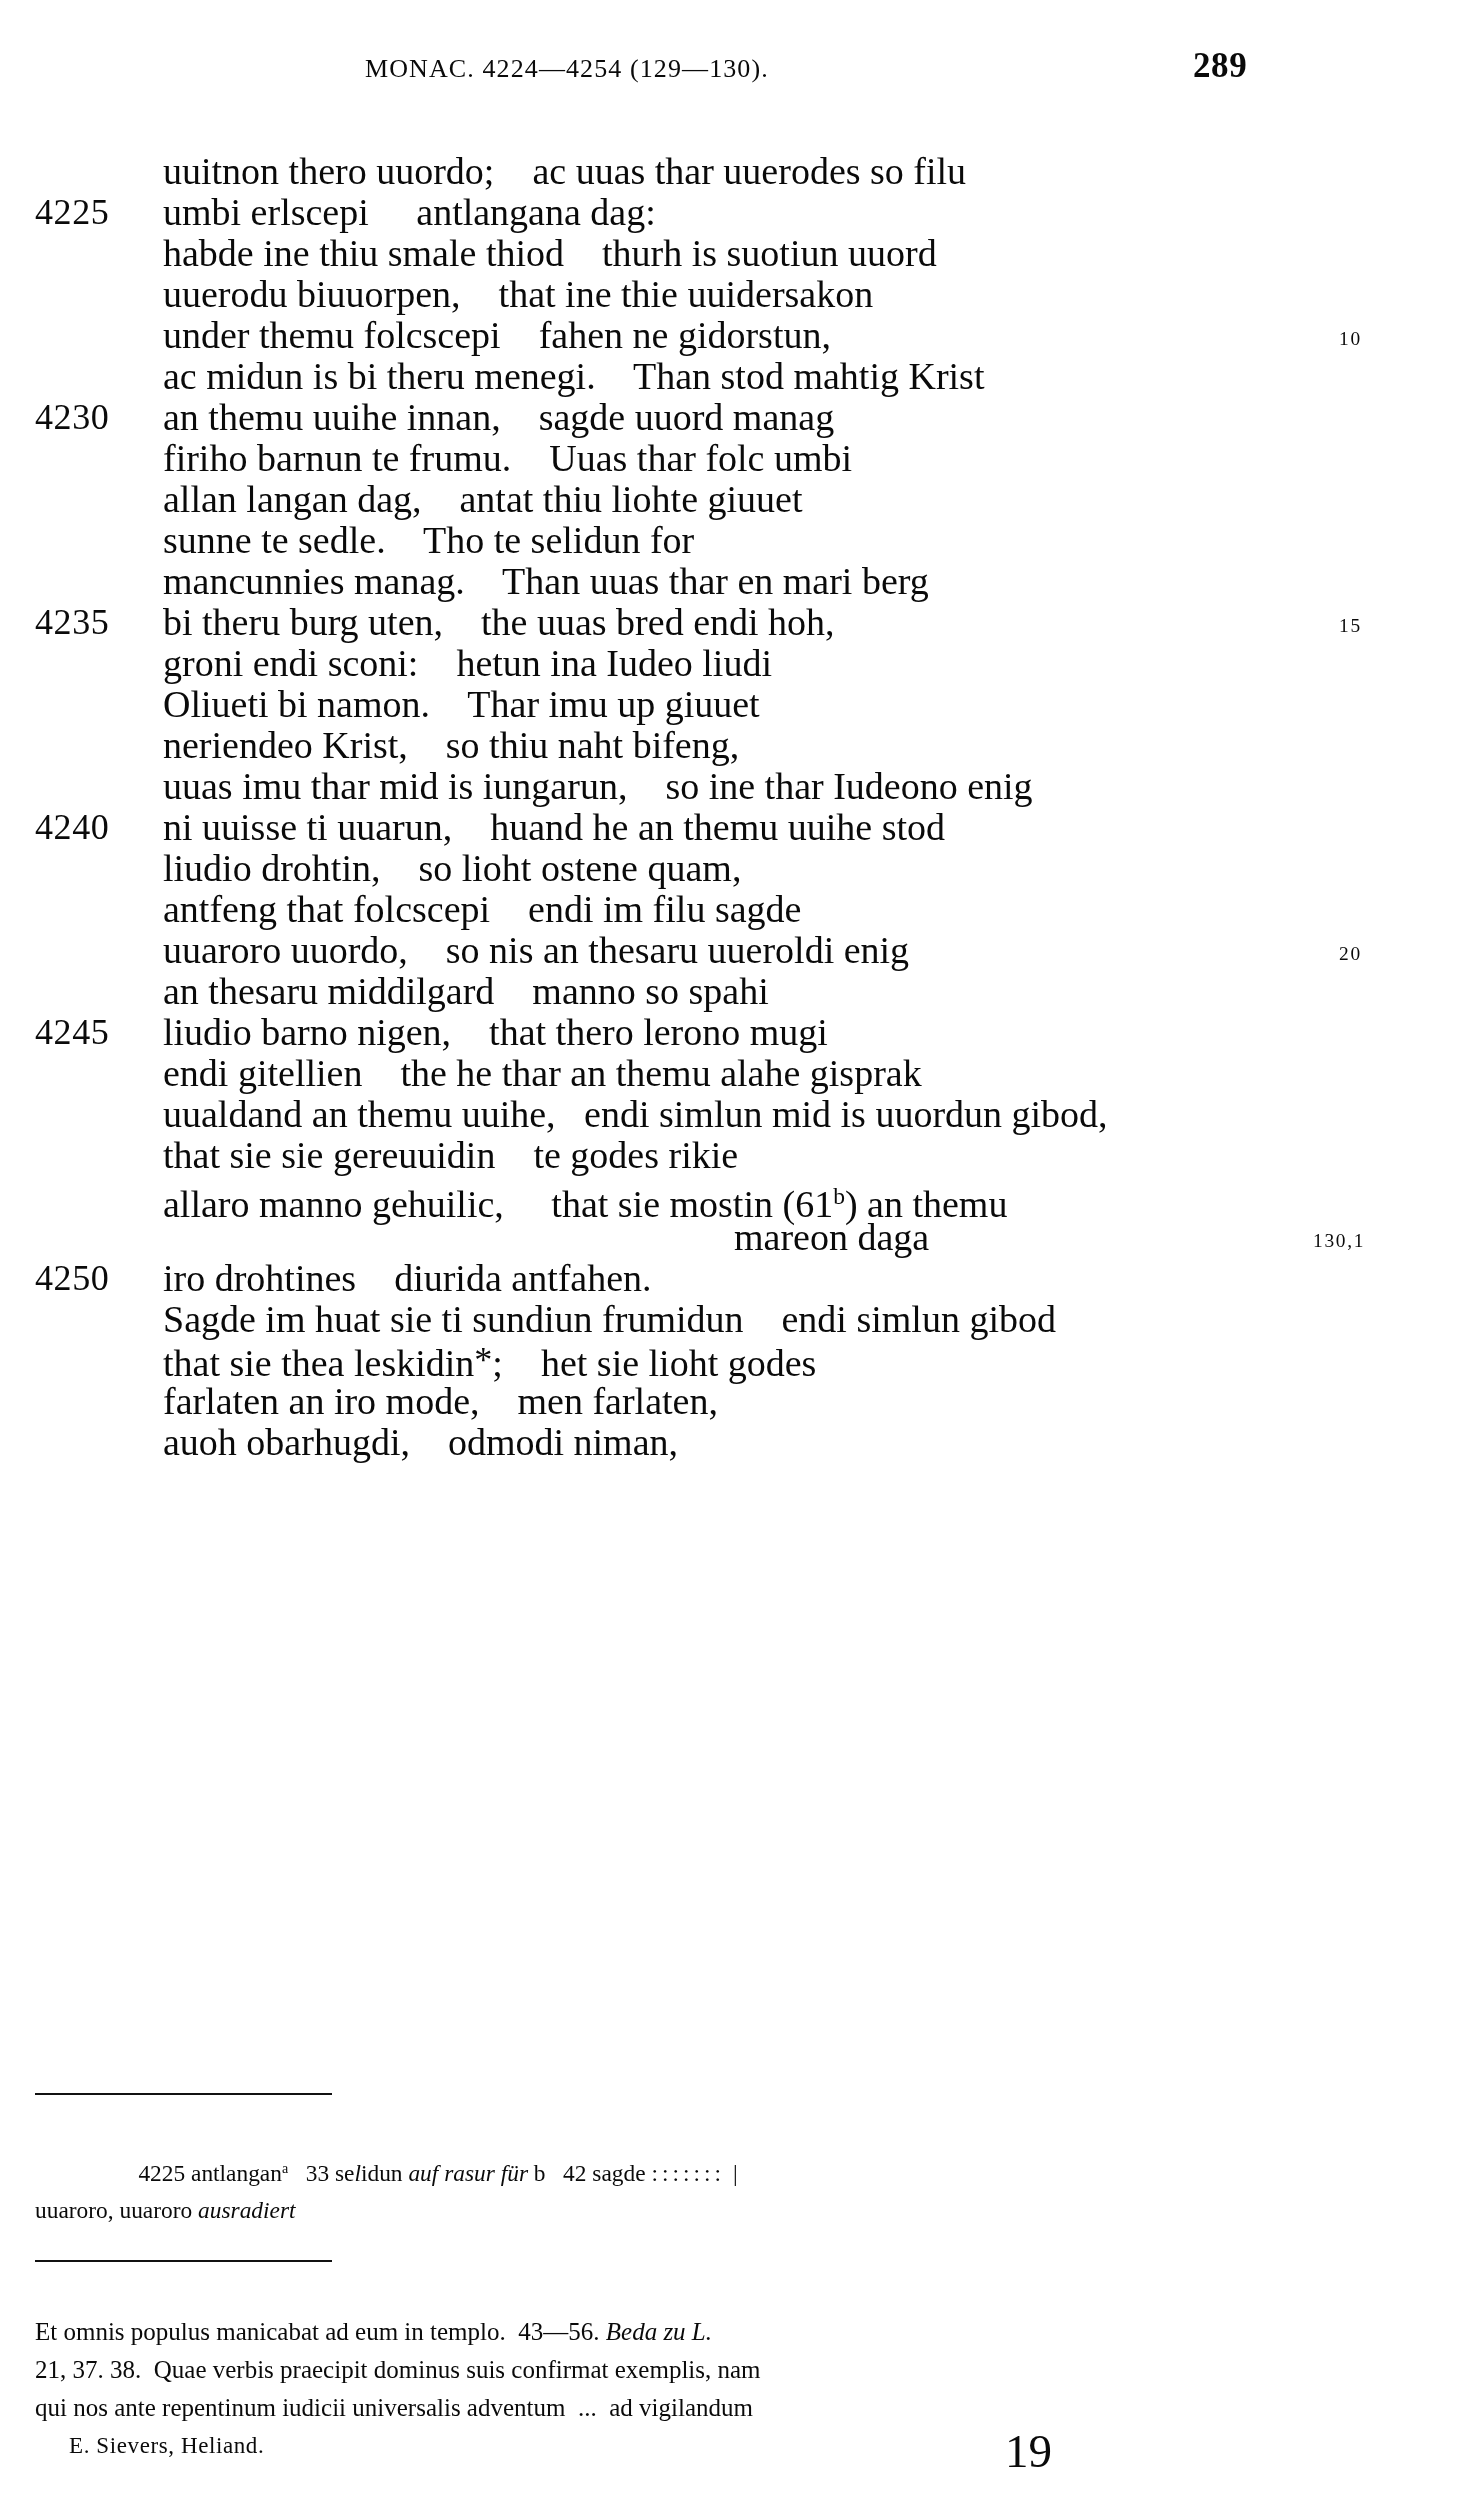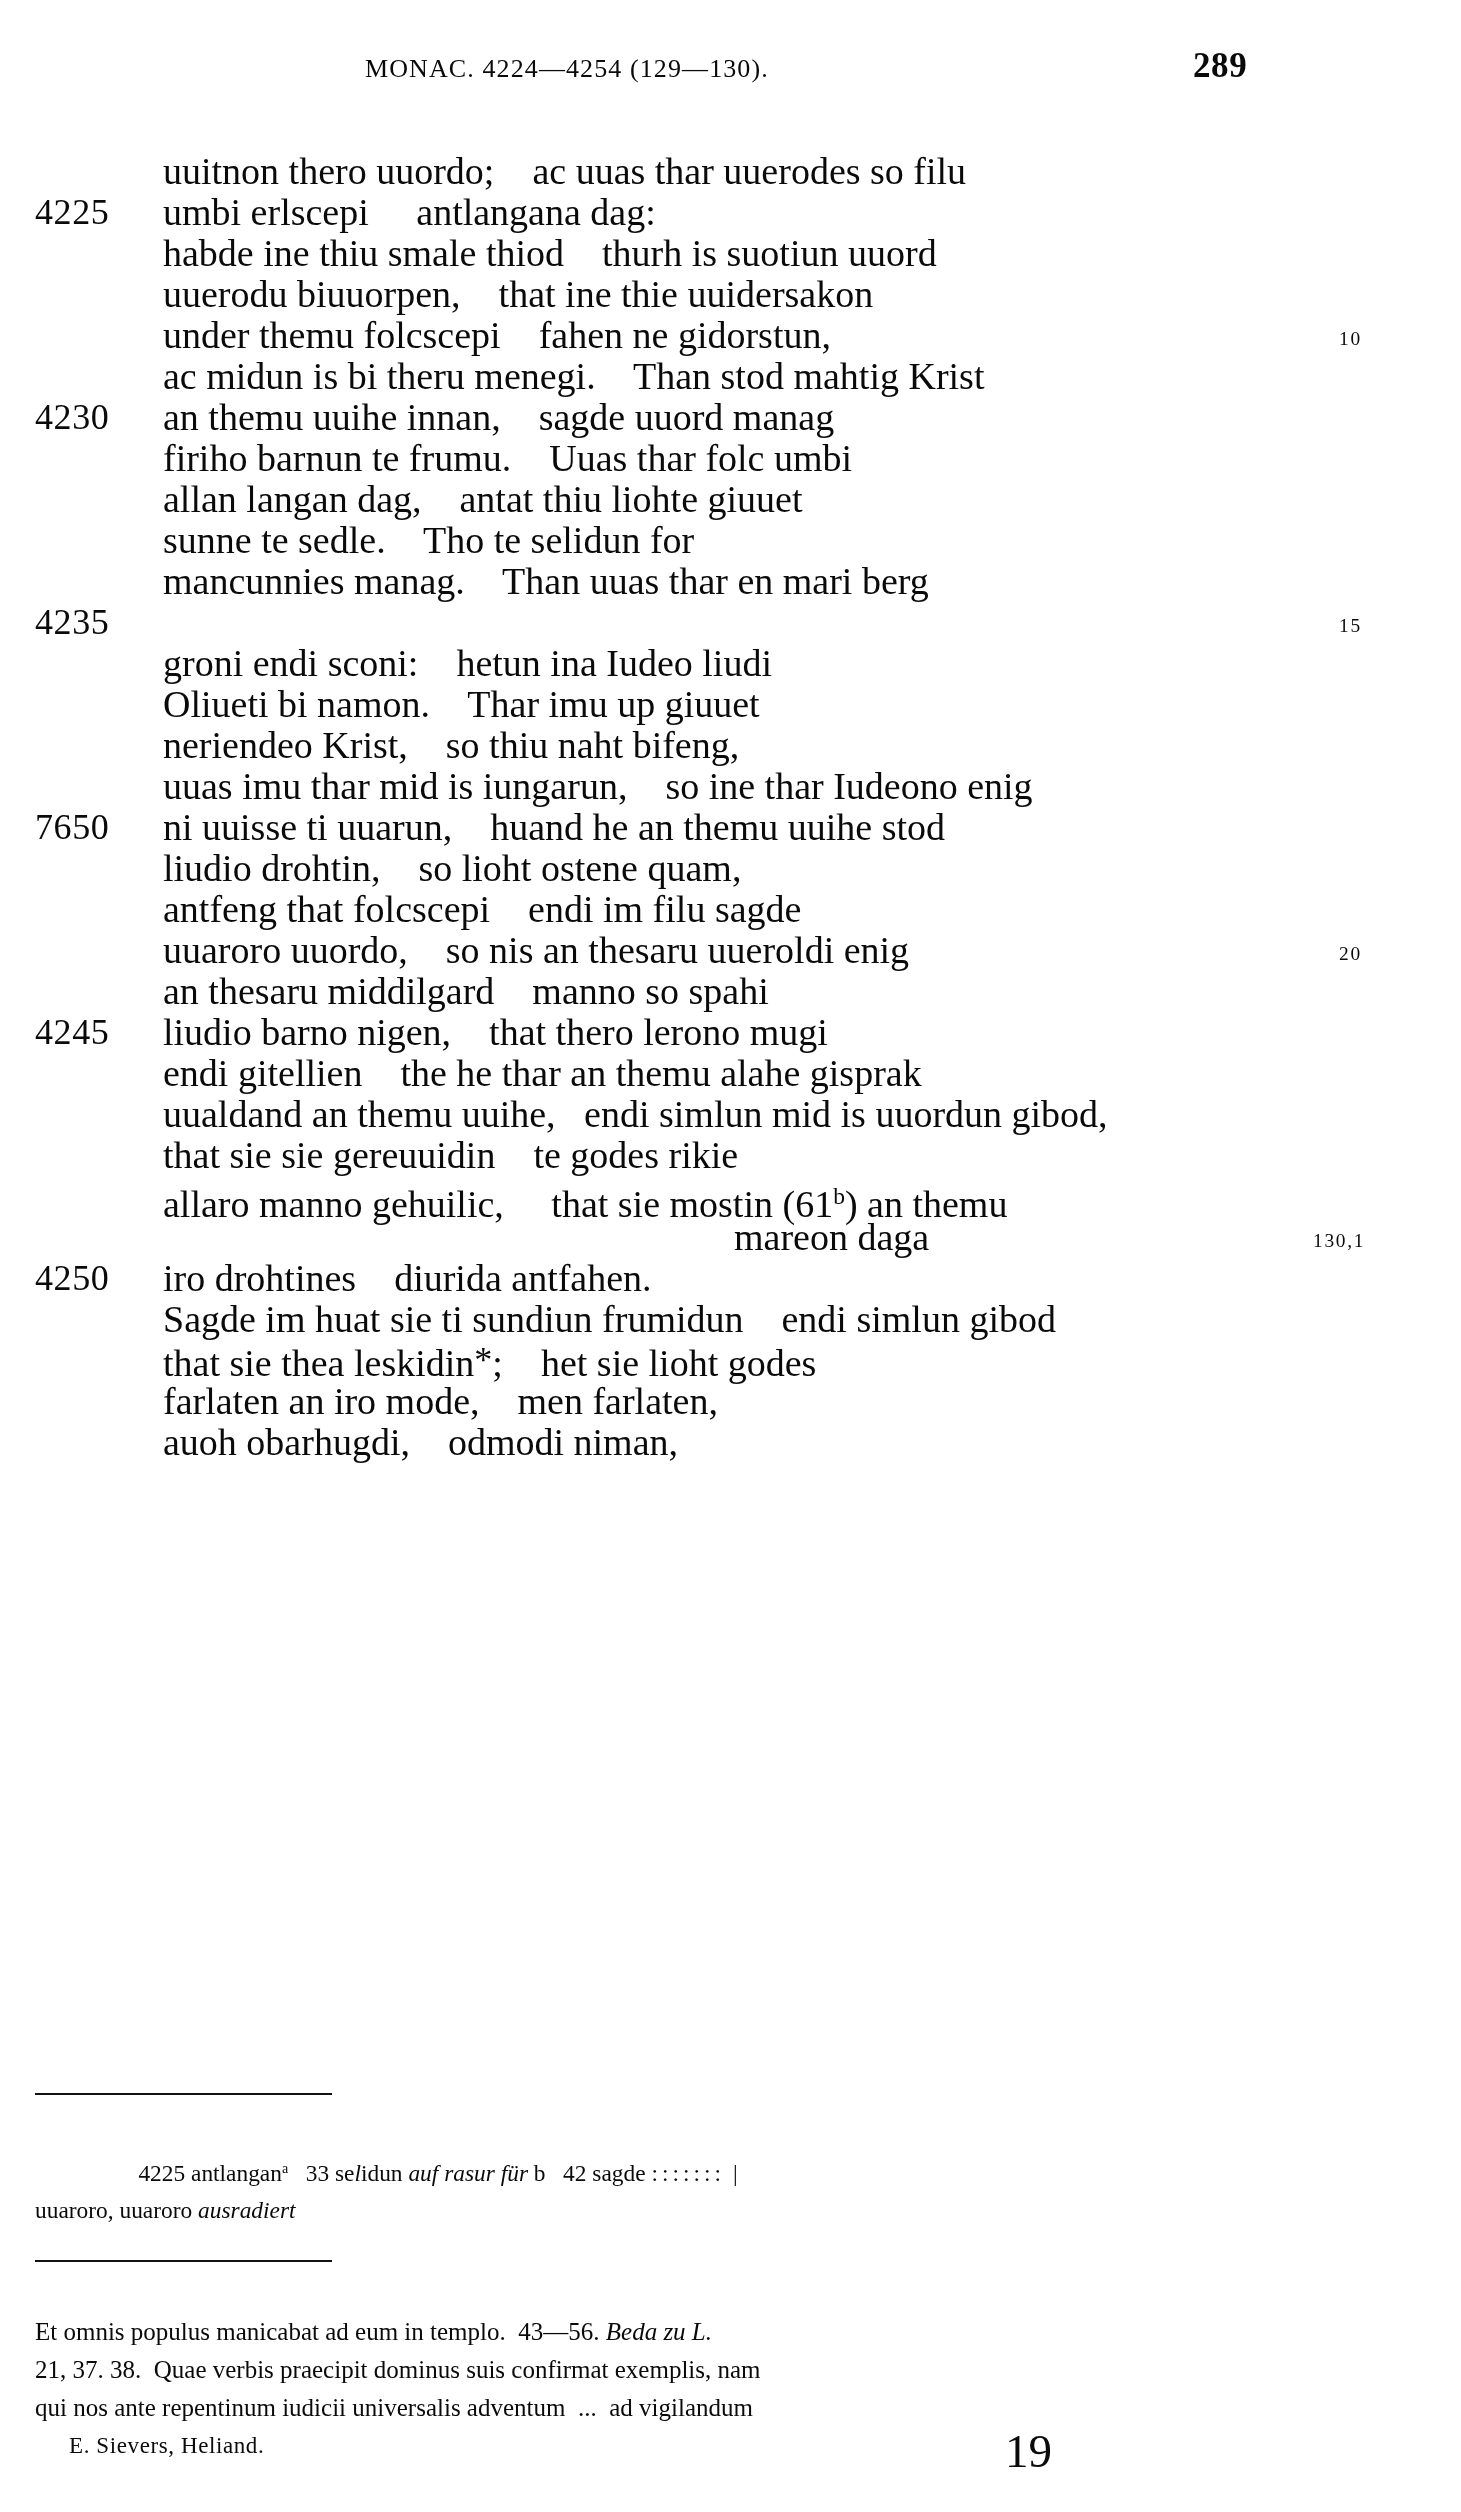--- a/index.html
+++ b/index.html
@@ -98,26 +98,26 @@
       <div class="vline"><span class="vnum">4225</span><span class="vtext">umbi erlscepi     antlangana dag:</span></div>
       <div class="vline"><span class="vnum"></span><span class="vtext">habde ine thiu smale thiod    thurh is suotiun uuord</span></div>
       <div class="vline"><span class="vnum"></span><span class="vtext">uuerodu biuuorpen,    that ine thie uuidersakon</span></div>
       <div class="vline"><span class="vnum"></span><span class="vtext">under themu folcscepi    fahen ne gidorstun,</span><span class="vmarg">10</span></div>
       <div class="vline"><span class="vnum"></span><span class="vtext">ac midun is bi theru menegi.    Than stod mahtig Krist</span></div>
       <div class="vline"><span class="vnum">4230</span><span class="vtext">an themu uuihe innan,    sagde uuord manag</span></div>
       <div class="vline"><span class="vnum"></span><span class="vtext">firiho barnun te frumu.    Uuas thar folc umbi</span></div>
       <div class="vline"><span class="vnum"></span><span class="vtext">allan langan dag,    antat thiu liohte giuuet</span></div>
       <div class="vline"><span class="vnum"></span><span class="vtext">sunne te sedle.    Tho te selidun for</span></div>
       <div class="vline"><span class="vnum"></span><span class="vtext">mancunnies manag.    Than uuas thar en mari berg</span></div>
-      <div class="vline"><span class="vnum">4235</span><span class="vmarg">15</span></div>
+      <div class="vline"><span class="vnum">4235</span><span class="vtext">bi theru burg uten,    the uuas bred endi hoh,</span><span class="vmarg">15</span></div>
       <div class="vline"><span class="vnum"></span><span class="vtext">groni endi sconi:    hetun ina Iudeo liudi</span></div>
       <div class="vline"><span class="vnum"></span><span class="vtext">Oliueti bi namon.    Thar imu up giuuet</span></div>
       <div class="vline"><span class="vnum"></span><span class="vtext">neriendeo Krist,    so thiu naht bifeng,</span></div>
       <div class="vline"><span class="vnum"></span><span class="vtext">uuas imu thar mid is iungarun,    so ine thar Iudeono enig</span></div>
-      <div class="vline"><span class="vnum">7650</span><span class="vtext">ni uuisse ti uuarun,    huand he an themu uuihe stod</span></div>
+      <div class="vline"><span class="vnum">4240</span><span class="vtext">ni uuisse ti uuarun,    huand he an themu uuihe stod</span></div>
       <div class="vline"><span class="vnum"></span><span class="vtext">liudio drohtin,    so lioht ostene quam,</span></div>
       <div class="vline"><span class="vnum"></span><span class="vtext">antfeng that folcscepi    endi im filu sagde</span></div>
       <div class="vline"><span class="vnum"></span><span class="vtext">uuaroro uuordo,    so nis an thesaru uueroldi enig</span><span class="vmarg">20</span></div>
       <div class="vline"><span class="vnum"></span><span class="vtext">an thesaru middilgard    manno so spahi</span></div>
       <div class="vline"><span class="vnum">4245</span><span class="vtext">liudio barno nigen,    that thero lerono mugi</span></div>
       <div class="vline"><span class="vnum"></span><span class="vtext">endi gitellien    the he thar an themu alahe gisprak</span></div>
       <div class="vline"><span class="vnum"></span><span class="vtext">uualdand an themu uuihe,   endi simlun mid is uuordun gibod,</span></div>
       <div class="vline"><span class="vnum"></span><span class="vtext">that sie sie gereuuidin    te godes rikie</span></div>
       <div class="vline"><span class="vnum"></span><span class="vtext">allaro manno gehuilic,     that sie mostin (61<sup class="ms">b</sup>) an themu</span></div>
       <div class="vline"><span class="vnum"></span><span class="vtext indent-deep">mareon daga</span><span class="vmarg wide">130,1</span></div>

